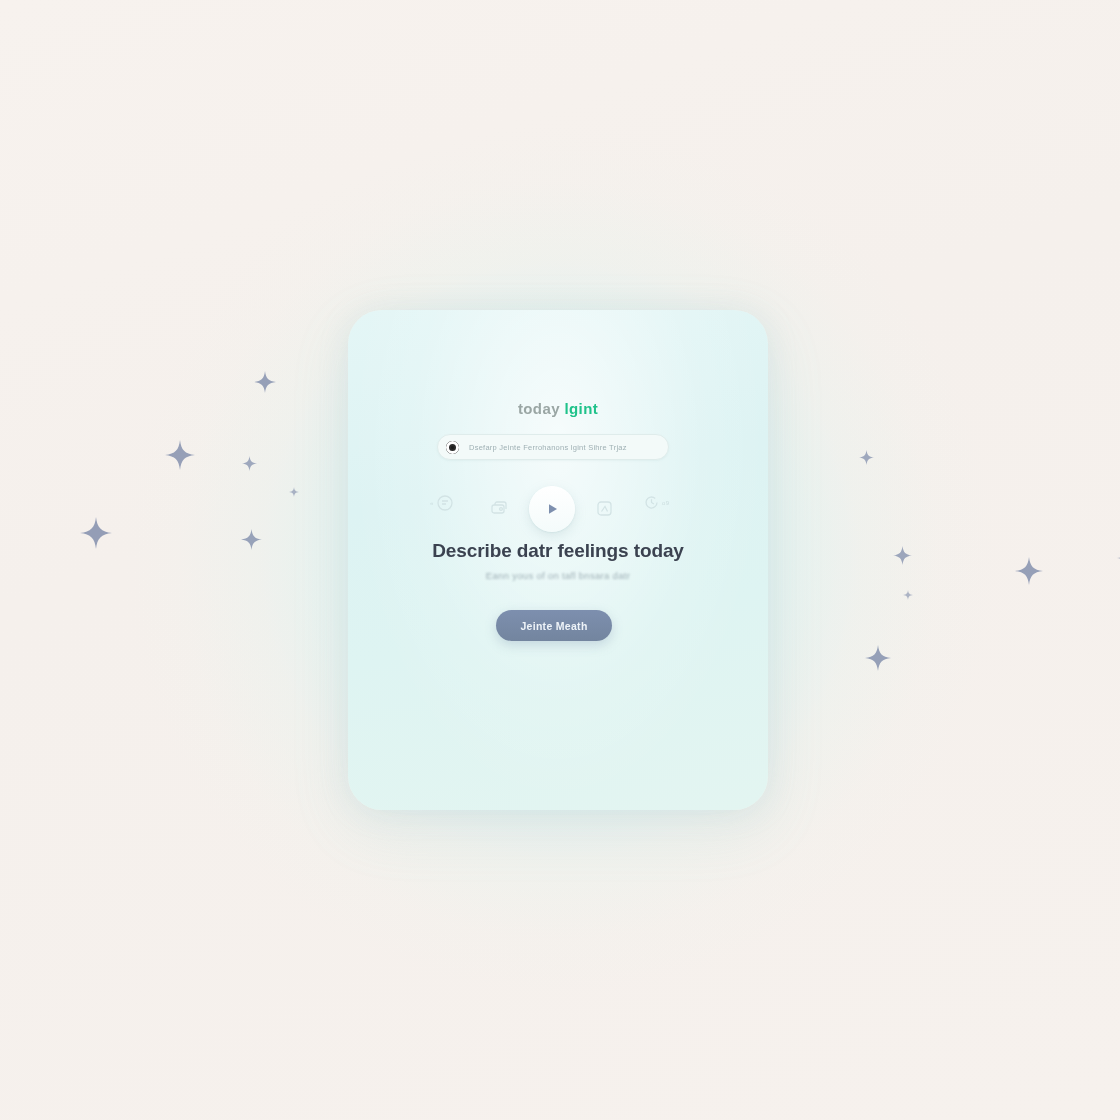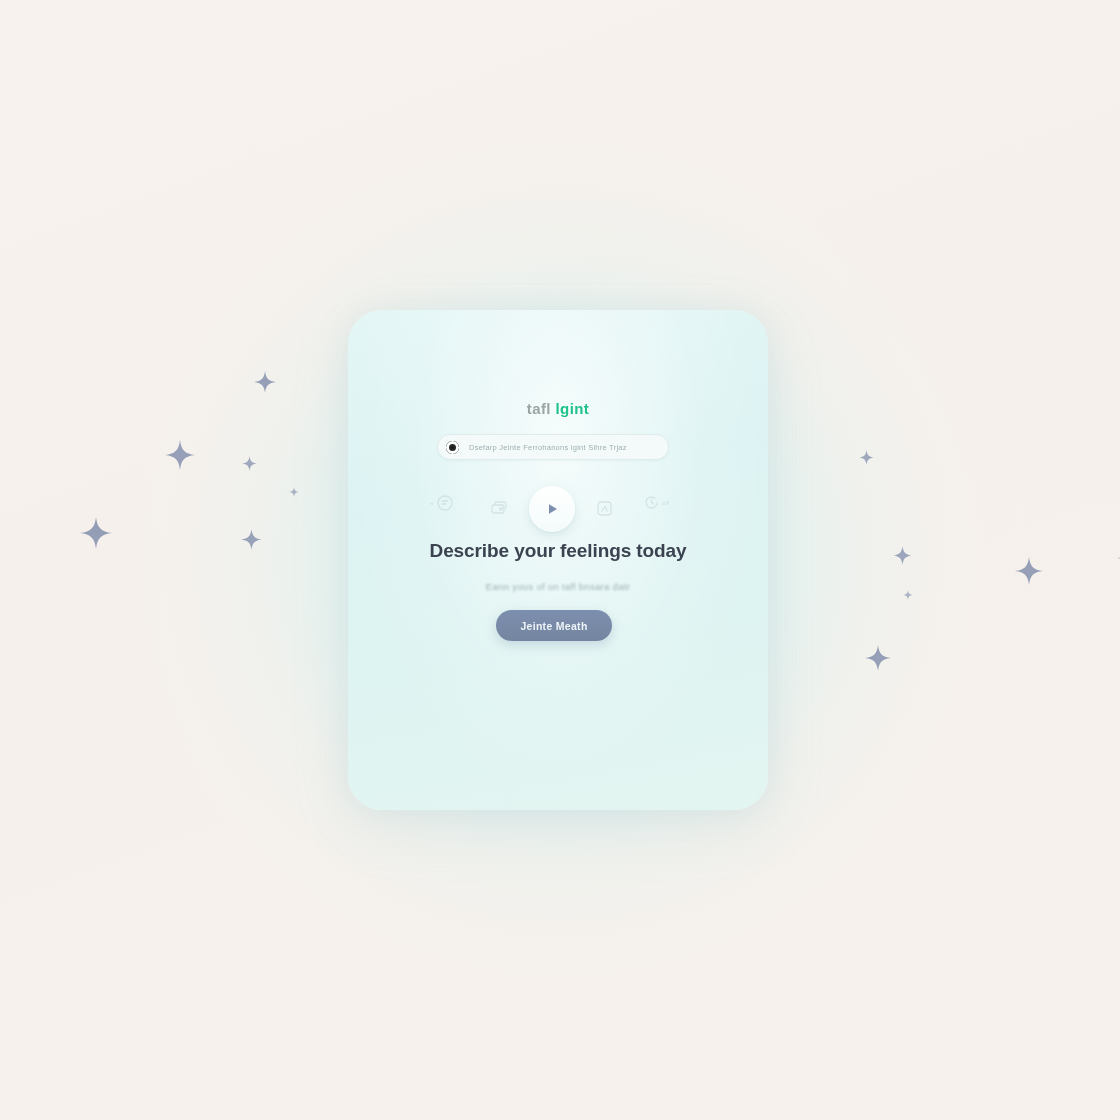--- a/index.html
+++ b/index.html
@@ -167,21 +167,20 @@
   .subtitle {
     position: absolute;
     left: 0;
     top: 260px;
     width: 420px;
     text-align: center;
     font-size: 9.5px;
     color: #9fb0b6;
     filter: blur(0.85px);
     letter-spacing: 0.3px;
-    margin-top: 11px;
   }
 
   
   .submit {
     position: absolute;
     left: 148px;
     top: 300px;
     width: 116px;
     height: 31px;
     border-radius: 16px;
@@ -265,21 +264,21 @@
         <svg width="14" height="14" viewBox="0 0 100 100">
           <path d="M50 0 C54 34 66 46 100 50 C66 54 54 66 50 100 C46 66 34 54 0 50 C34 46 46 34 50 0 Z" fill="currentColor"></path>
         </svg>
       </div>
     </div>
 
   <div class="card">
     <div class="card-inner">
 
       <div class="logo">
-        <span class="logo-a">tafl</span>
+        <span class="logo-a">today</span>
         <span class="logo-b">lgint</span>
       </div>
 
       <div class="searchbar">
         <span class="search-dot"></span>
         <span class="search-placeholder">Dsefarp Jeinte Ferrohanons lgint Sihre Trjaz</span>
       </div>
 
       <div class="iconrow">
 
@@ -315,21 +314,21 @@
         <div class="ico ico-clock">
           <svg width="17" height="17" viewBox="0 0 17 17" fill="none" stroke="currentColor" stroke-width="1.3">
             <path d="M14 8.5a5.5 5.5 0 1 1-1.8-4.05"></path>
             <path d="M8.5 5.2V8.5l2.4 1.5"></path>
           </svg>
           <span class="ico-label">o9</span>
         </div>
 
       </div>
 
-      <div class="headline">Describe your feelings today</div>
+      <div class="headline">Describe datr feelings today</div>
       <div class="subtitle">Eann yous of on tafl bnsara datr</div>
 
       <button class="submit">Jeinte Meath</button>
 
     </div>
   </div>
 
 </div>
 
 </body></html>

